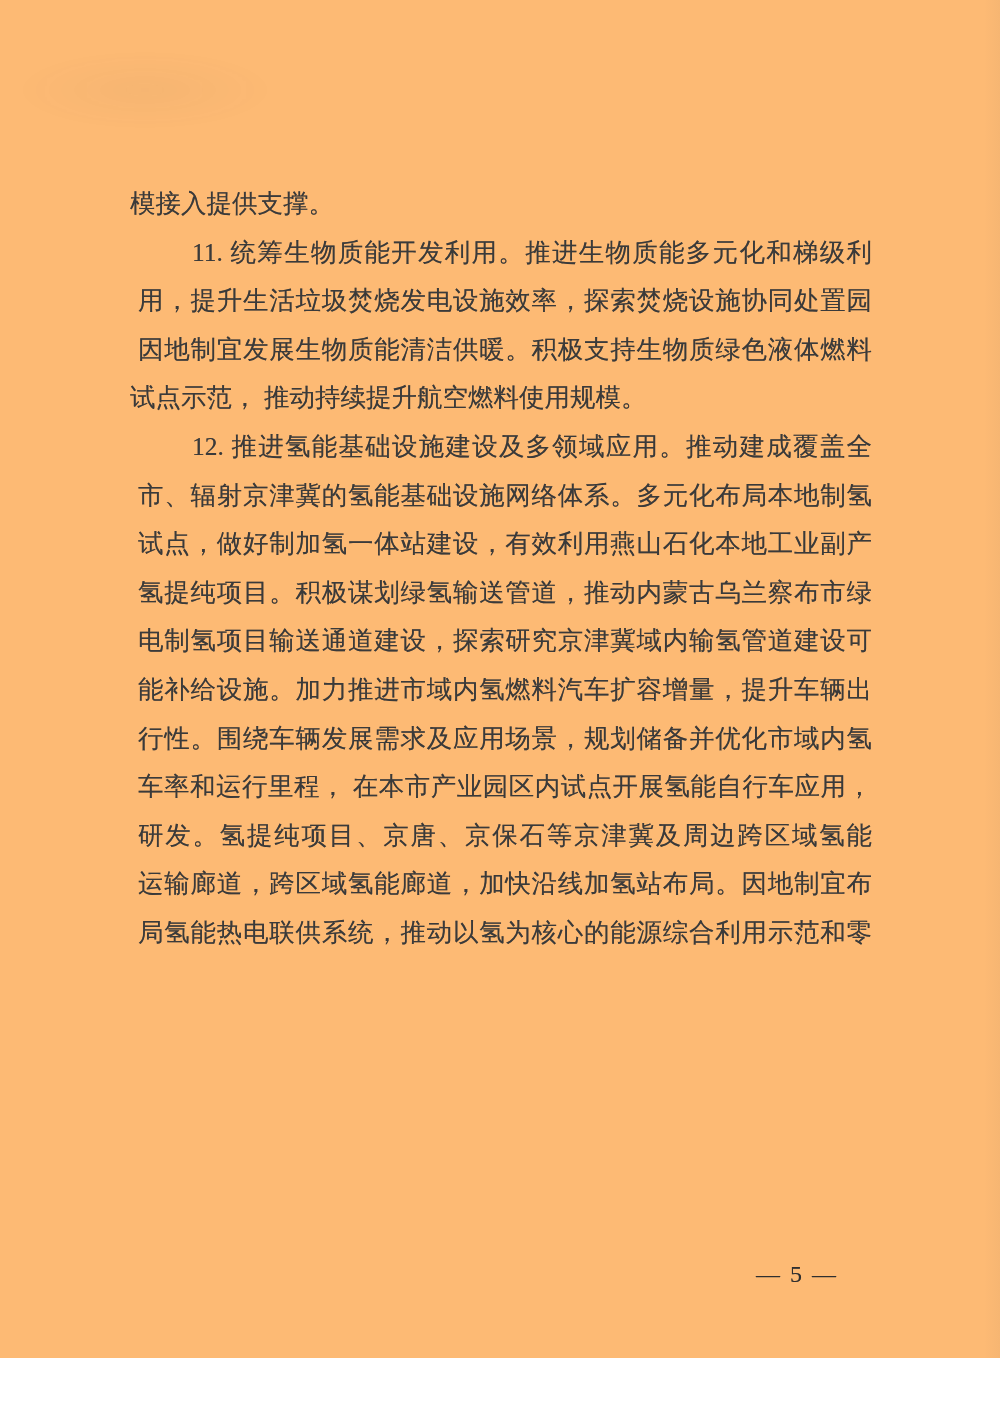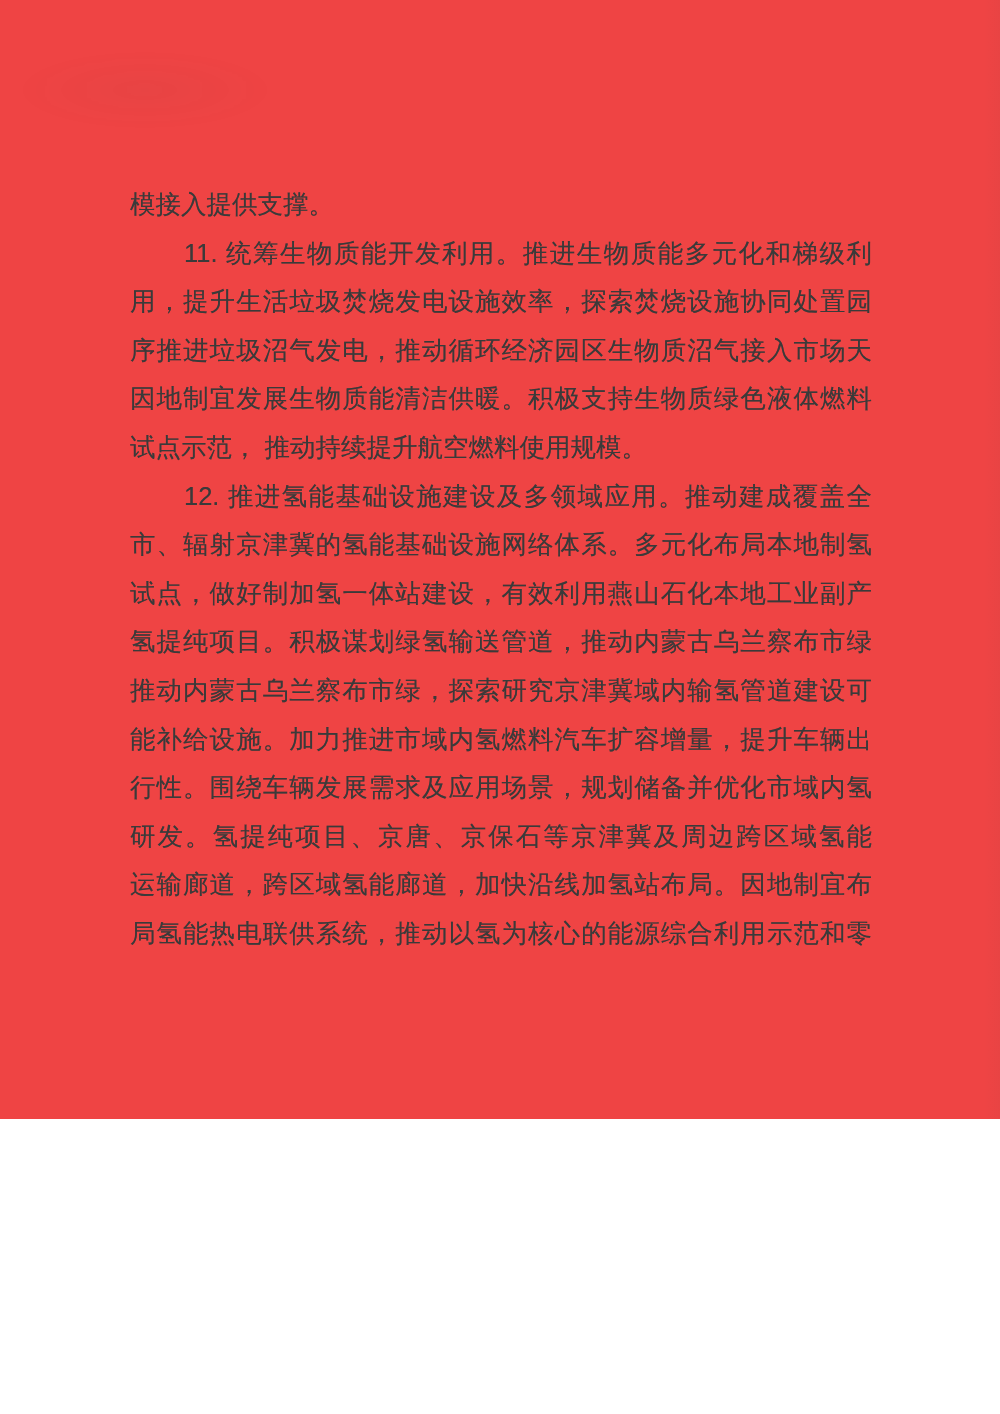--- a/index.html
+++ b/index.html
@@ -3,24 +3,24 @@
 <meta charset="utf-8">
 <style>
   html, body {
     margin: 0;
     padding: 0;
     background: #ffffff;
   }
   .page {
     position: relative;
     width: 1000px;
-    height: 1119px;
-    background: #ef4444;
+    height: 1358px;
+    background: #fdba74;
     overflow: hidden;
-    font-family: Liberation Sans, sans-serif;
+    font-family: Liberation Serif, serif;
   }
   
   .smudge-topleft {
     position: absolute;
     left: 15px;
     top: 50px;
     width: 260px;
     height: 80px;
     background: radial-gradient(ellipse at center, rgba(80,80,80,0.04), transparent 70%);
     filter: blur(2px);
@@ -45,20 +45,21 @@
     height: 48.6px;
     line-height: 48.6px;
     font-size: 25.5px;
     color: #3a3a3a;
     text-shadow: 0 0 0.5px rgba(58,58,58,0.55);
     text-align: left;
   }
   .line.fill {
     text-align: justify;
     text-align-last: justify;
+    margin-left: 8px;
   }
   .line.indent {
     padding-left: 54px;
   }
   .page-footer {
     position: absolute;
     top: 1258px;
     right: 162px;
     height: 32px;
     line-height: 32px;
@@ -72,30 +73,30 @@
 <body>
 
 <div class="page">
   <div class="smudge-topleft"></div>
   <div class="edge-shade"></div>
 
   <main class="text-block">
       <div class="line">模接入提供支撑。</div>
       <div class="line indent fill">11. 统筹生物质能开发利用。推进生物质能多元化和梯级利</div>
       <div class="line fill">用，提升生活垃圾焚烧发电设施效率，探索焚烧设施协同处置园</div>
-      <div class="line fill">序推进垃圾沼气发电，推动循环经济园区生物质沼气接入市场天</div>
       <div class="line fill">因地制宜发展生物质能清洁供暖。积极支持生物质绿色液体燃料</div>
       <div class="line">试点示范， 推动持续提升航空燃料使用规模。</div>
       <div class="line indent fill">12. 推进氢能基础设施建设及多领域应用。推动建成覆盖全</div>
       <div class="line fill">市、辐射京津冀的氢能基础设施网络体系。多元化布局本地制氢</div>
       <div class="line fill">试点，做好制加氢一体站建设，有效利用燕山石化本地工业副产</div>
       <div class="line fill">氢提纯项目。积极谋划绿氢输送管道，推动内蒙古乌兰察布市绿</div>
-      <div class="line fill">推动内蒙古乌兰察布市绿，探索研究京津冀域内输氢管道建设可</div>
+      <div class="line fill">电制氢项目输送通道建设，探索研究京津冀域内输氢管道建设可</div>
       <div class="line fill">能补给设施。加力推进市域内氢燃料汽车扩容增量，提升车辆出</div>
       <div class="line fill">行性。围绕车辆发展需求及应用场景，规划储备并优化市域内氢</div>
+      <div class="line fill">车率和运行里程， 在本市产业园区内试点开展氢能自行车应用，</div>
       <div class="line fill">研发。氢提纯项目、京唐、京保石等京津冀及周边跨区域氢能</div>
       <div class="line fill">运输廊道，跨区域氢能廊道，加快沿线加氢站布局。因地制宜布</div>
       <div class="line fill">局氢能热电联供系统，推动以氢为核心的能源综合利用示范和零</div>
     </main>
 
   <footer class="page-footer">
     <span>— 5 —</span>
   </footer>
 </div>
 

